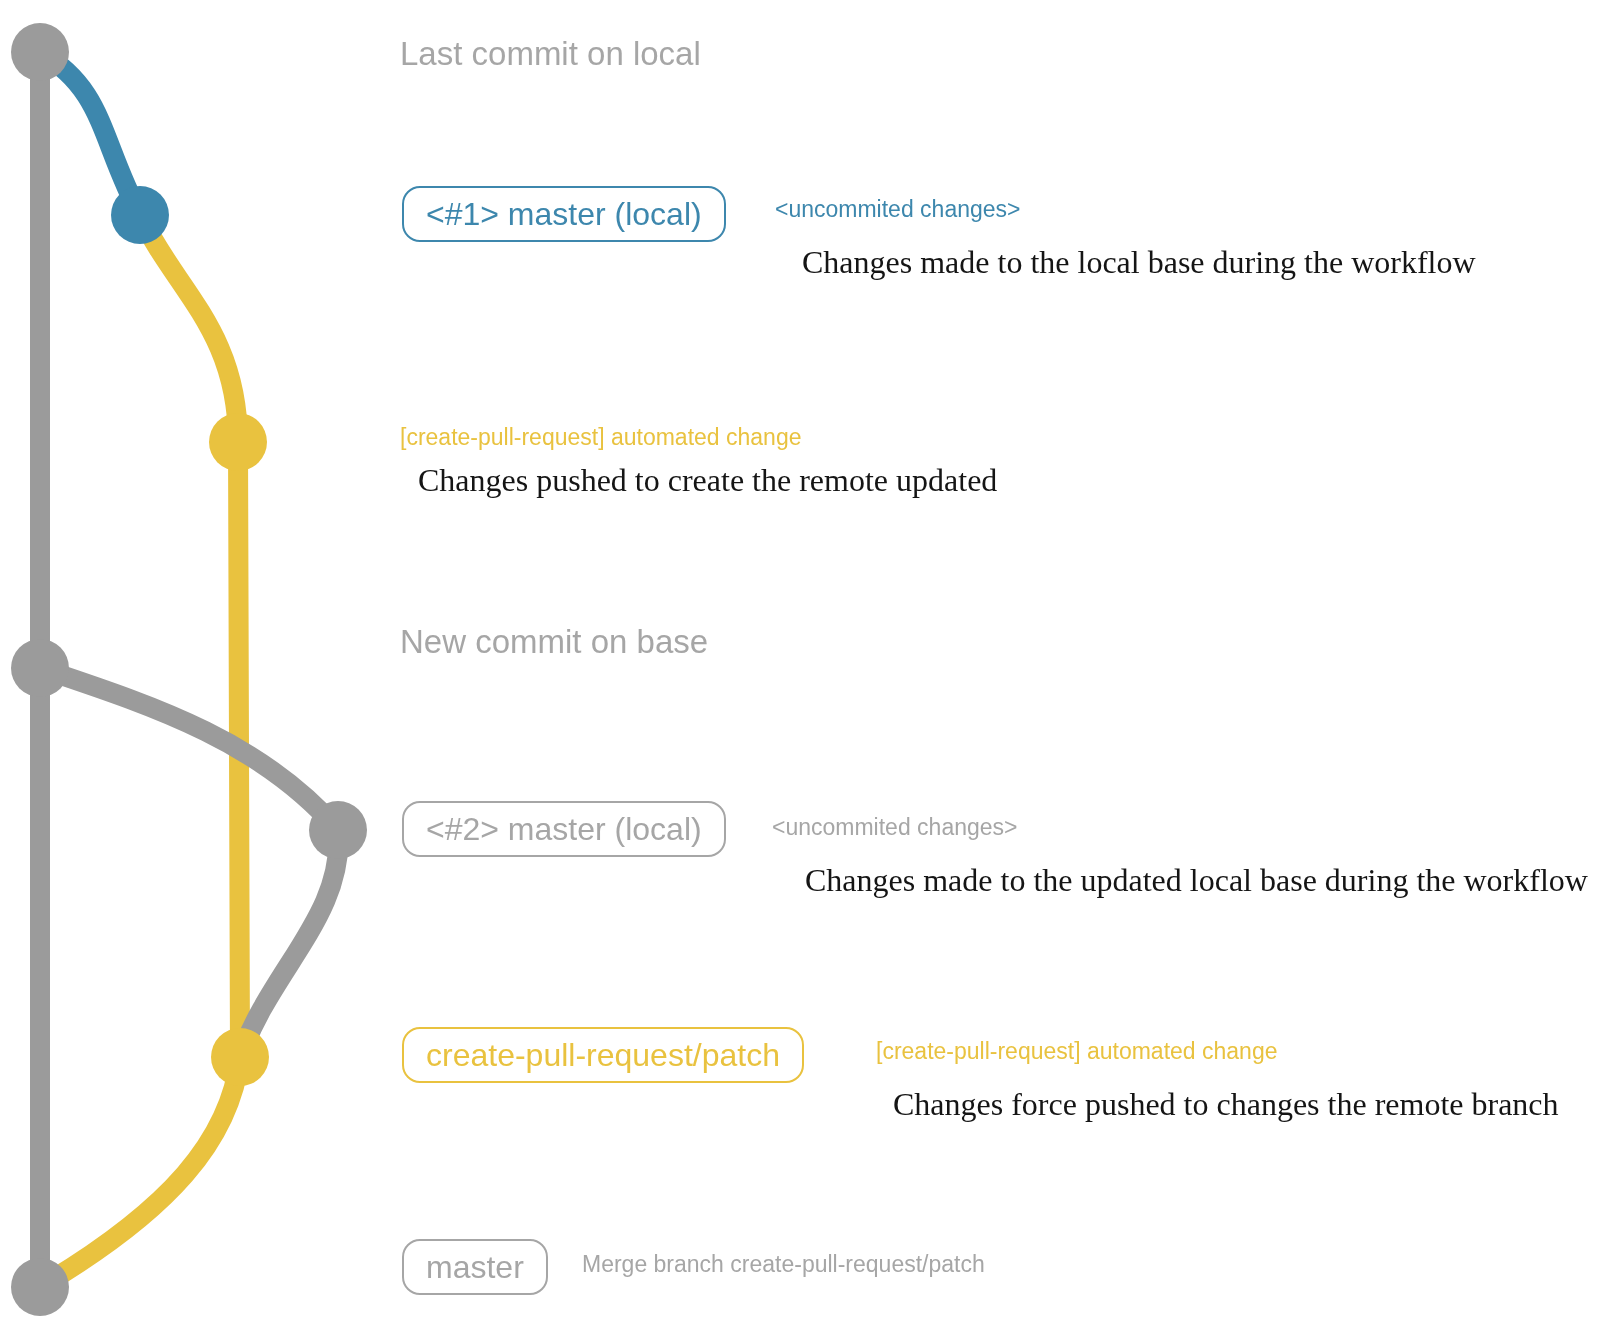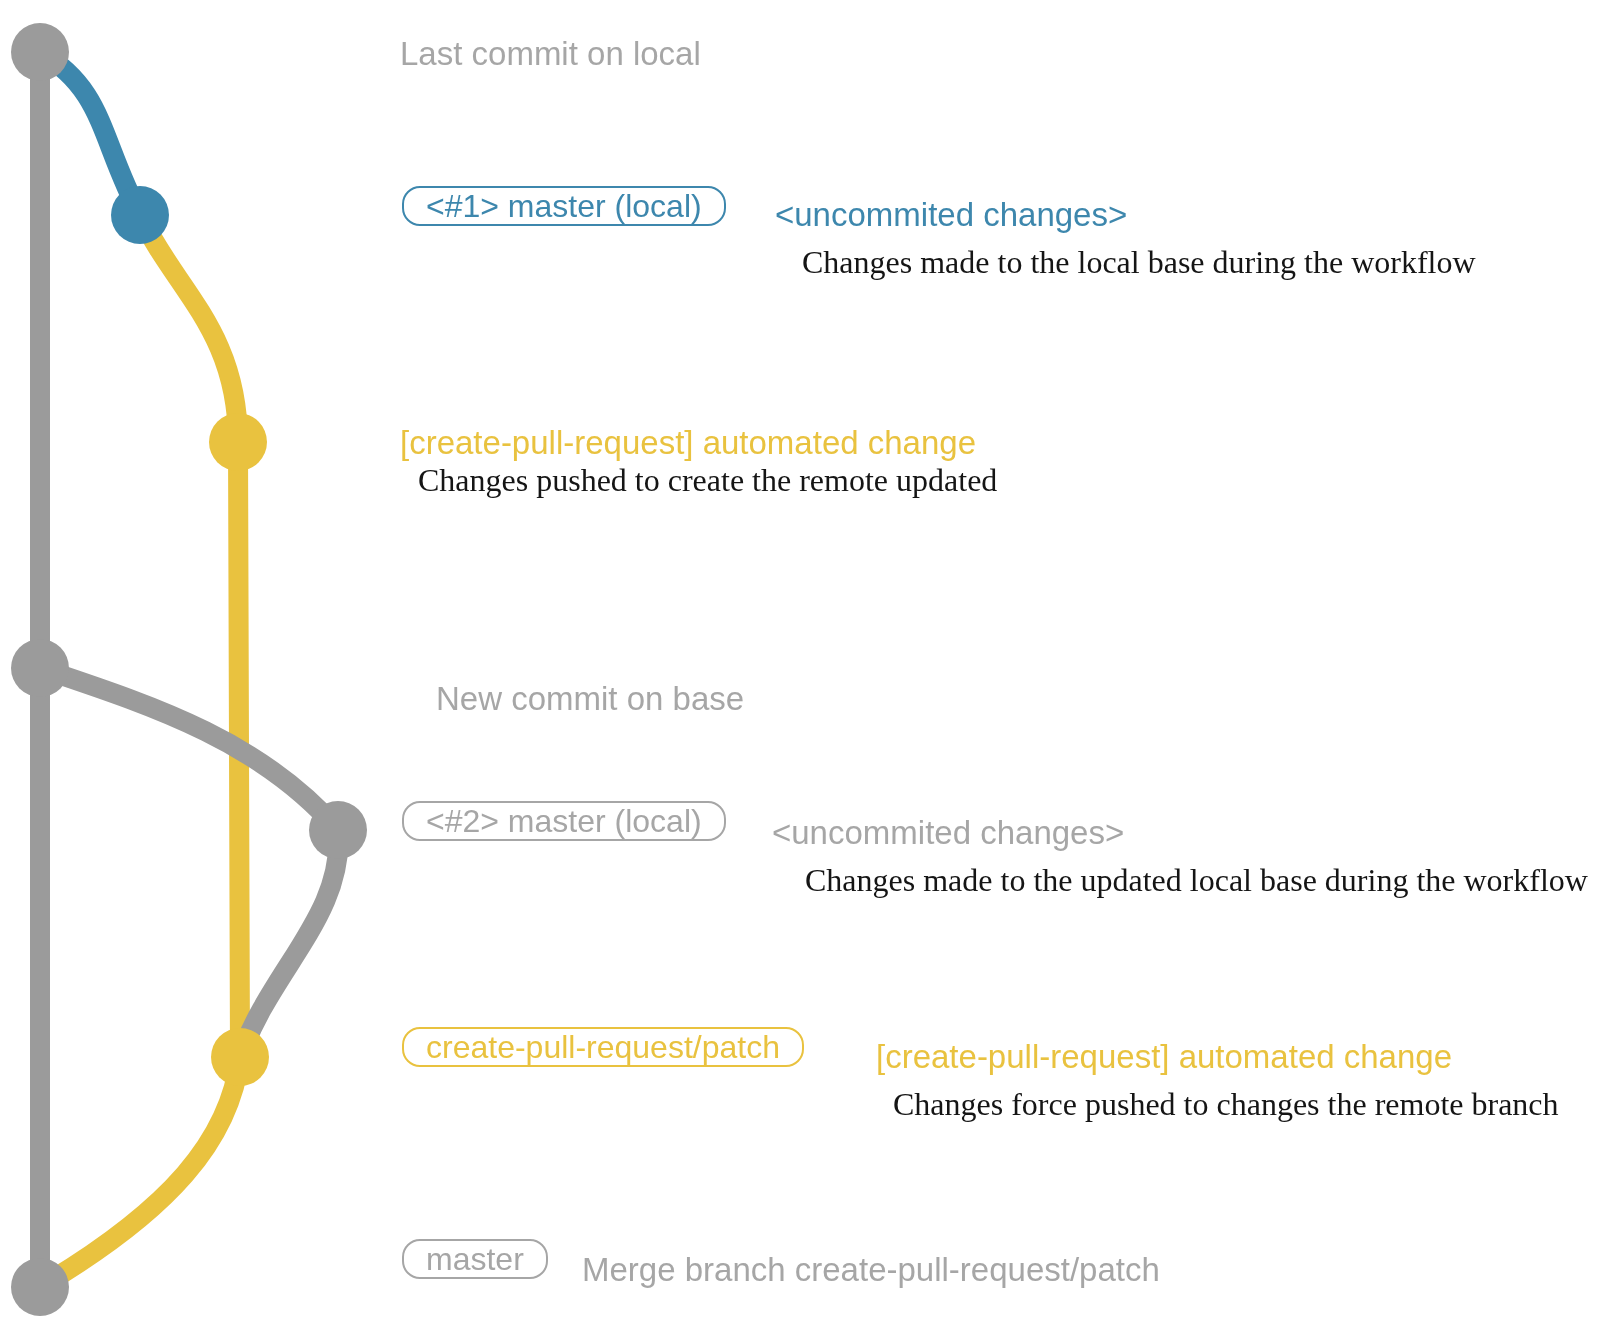--- a/index.html
+++ b/index.html
@@ -4,24 +4,24 @@
 <style>
   html,body{margin:0;padding:0;background:#ffffff;}
   body{width:1618px;height:1344px;position:relative;overflow:hidden;
        font-family:"Liberation Sans",sans-serif;}
   .stage{position:absolute;inset:0;}
   svg.graph{position:absolute;left:0;top:0;}
   .lbl{position:absolute;white-space:nowrap;}
   .sans{font-family:"Liberation Sans",sans-serif;}
   .serif{font-family:"Liberation Serif",serif;}
   .gray-big{font-size:33px;color:var(--gray-text);}
-  .note{font-size:33px;}
+  .note{font-size:23px;}
   .desc{font-size:32px;color:var(--ink);}
   .tagbox{position:absolute;display:inline-flex;align-items:center;
-          height:40px;padding:0 22px;border-radius:18px;border:2.5px solid;
+          height:56px;padding:0 22px;border-radius:18px;border:2.5px solid;
           background:#fff;font-size:32px;white-space:nowrap;box-sizing:border-box;}
   .blue  {color:var(--blue);border-color:var(--blue);}
   .yellow{color:var(--yellow);border-color:var(--yellow);}
   .grayc {color:var(--gray-text);border-color:var(--gray-text);}
 </style>
 </head>
 <body>
 
 <div class="stage">
 
@@ -46,21 +46,21 @@
 
   <div class="tagbox sans blue" style="left:402px;top:186px;">
     <span>&lt;#1&gt; master (local)</span>
   </div>
   <div class="lbl sans note" style="left:775px;top:196px;color:var(--blue);">&lt;uncommited changes&gt;</div>
   <div class="lbl serif desc" style="left:802px;top:244px;">Changes made to the local base during the workflow</div>
 
   <div class="lbl sans note" style="left:400px;top:424px;color:var(--yellow);">[create-pull-request] automated change</div>
   <div class="lbl serif desc" style="left:418px;top:462px;">Changes pushed to create the remote updated</div>
 
-  <div class="lbl sans gray-big" style="left:400px;top:680px;margin-left:36px;">New commit on base</div>
+  <div class="lbl sans gray-big" style="left:400px;top:623px;">New commit on base</div>
 
   <div class="tagbox sans grayc" style="left:402px;top:801px;">
     <span>&lt;#2&gt; master (local)</span>
   </div>
   <div class="lbl sans note" style="left:772px;top:814px;color:var(--gray-text);">&lt;uncommited changes&gt;</div>
   <div class="lbl serif desc" style="left:805px;top:862px;">Changes made to the updated local base during the workflow</div>
 
   <div class="tagbox sans yellow" style="left:402px;top:1027px;">
     <span>create-pull-request/patch</span>
   </div>

